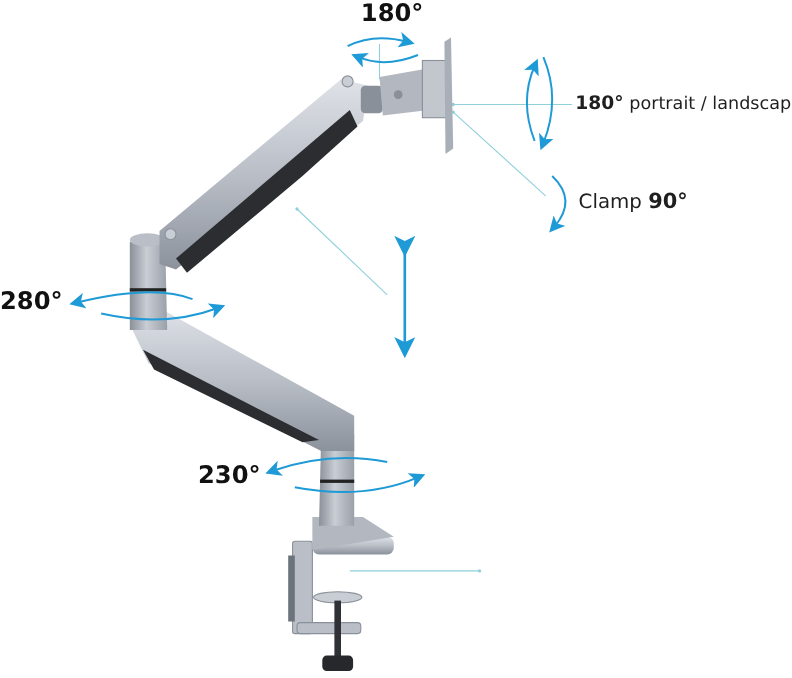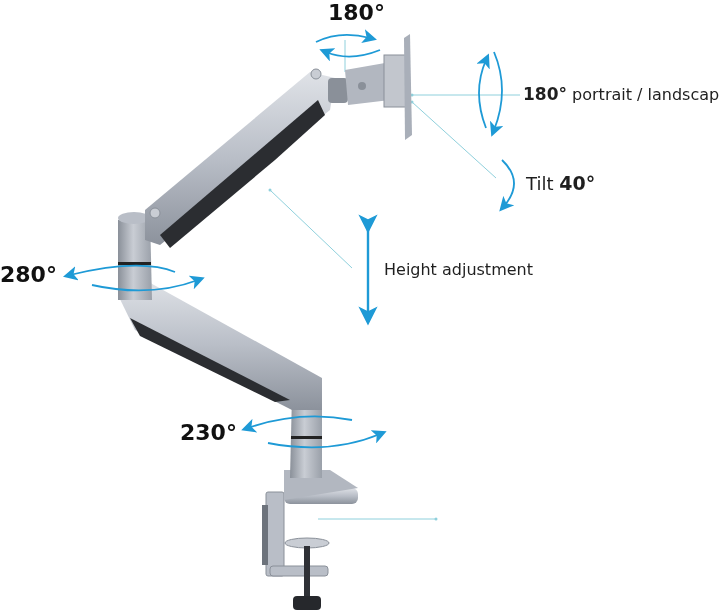--- a/index.html
+++ b/index.html
@@ -106,22 +106,21 @@
     </g>
   </svg>
 
   <div class="label deg-big" style="left:328px;top:2px;">180°</div>
 
   <div class="label feat" style="left:523px;top:86px;">
     <span class="num">180°</span><span> portrait / landscape</span>
   </div>
 
   <div class="label feat" style="left:526px;top:174px;font-size:18px;">
-    <span>Tilt </span><span class="num" style="font-size:19px;">40°</span>
+    <span>Clamp </span><span class="num" style="font-size:19px;">90°</span>
   </div>
 
   <div class="label deg-big" style="left:0px;top:264px;">280°</div>
 
-  <div class="label feat" style="left:384px;top:262px;">Height adjustment</div>
 
   <div class="label deg-big" style="left:180px;top:422px;">230°</div>
 
 </div>
 
 </body></html>

